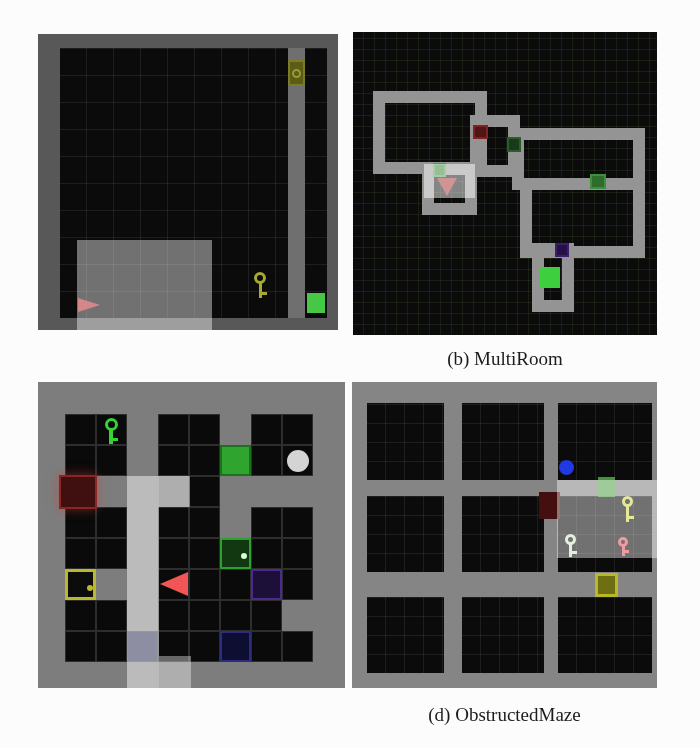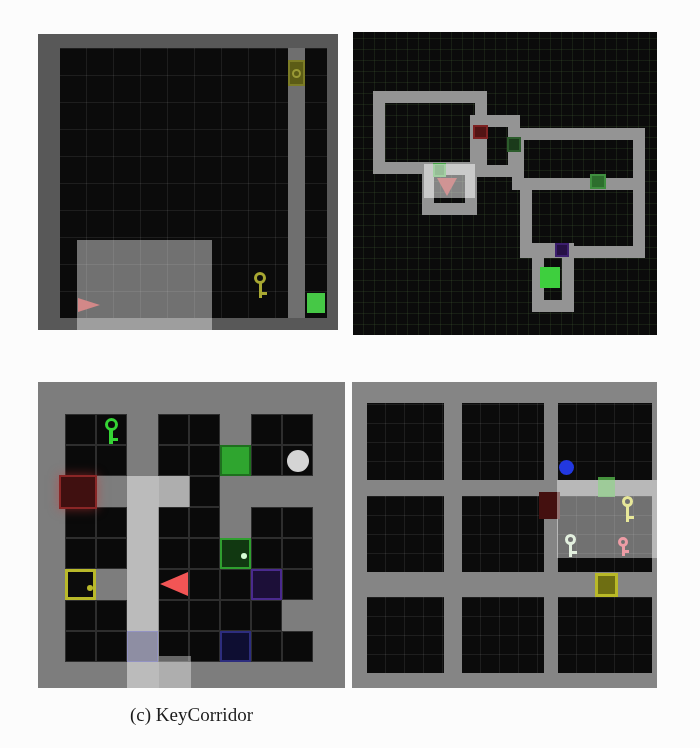--- a/index.html
+++ b/index.html
@@ -137,14 +137,15 @@
         <div class="abs" style="left: 9px; top: 17px; width: 5px; height: 3px; background: rgb(207, 230, 200);"></div>
       </div>
       <div class="abs" style="left: 264px; top: 155px; width: 14px; height: 19px;">
         <div class="abs" style="left: 2px; top: 0px; width: 10px; height: 10px; border: 3px solid rgb(224, 85, 101); border-radius: 50%;"></div>
         <div class="abs" style="left: 5.5px; top: 8px; width: 3px; height: 11px; background: rgb(224, 85, 101);"></div>
         <div class="abs" style="left: 8.5px; top: 13px; width: 4px; height: 3px; background: rgb(224, 85, 101);"></div>
       </div>
       <div class="abs" style="left: 243px; top: 191px; width: 23px; height: 24px; background: rgb(110, 110, 18); border: 3px solid rgb(185, 185, 39);"></div>
       <div class="abs" style="left: 205px; top: 98px; width: 100px; height: 78px; background: rgba(255, 255, 255, 0.42);"></div>
     </div>
-  <div class="caption" id="cap-c">(c) KeyCorridor</div>
+  <div class="caption" id="cap-b">(b) MultiRoom</div>
+  <div class="caption" id="cap-d">(d) ObstructedMaze</div>
 </div>
 
 </body></html>

